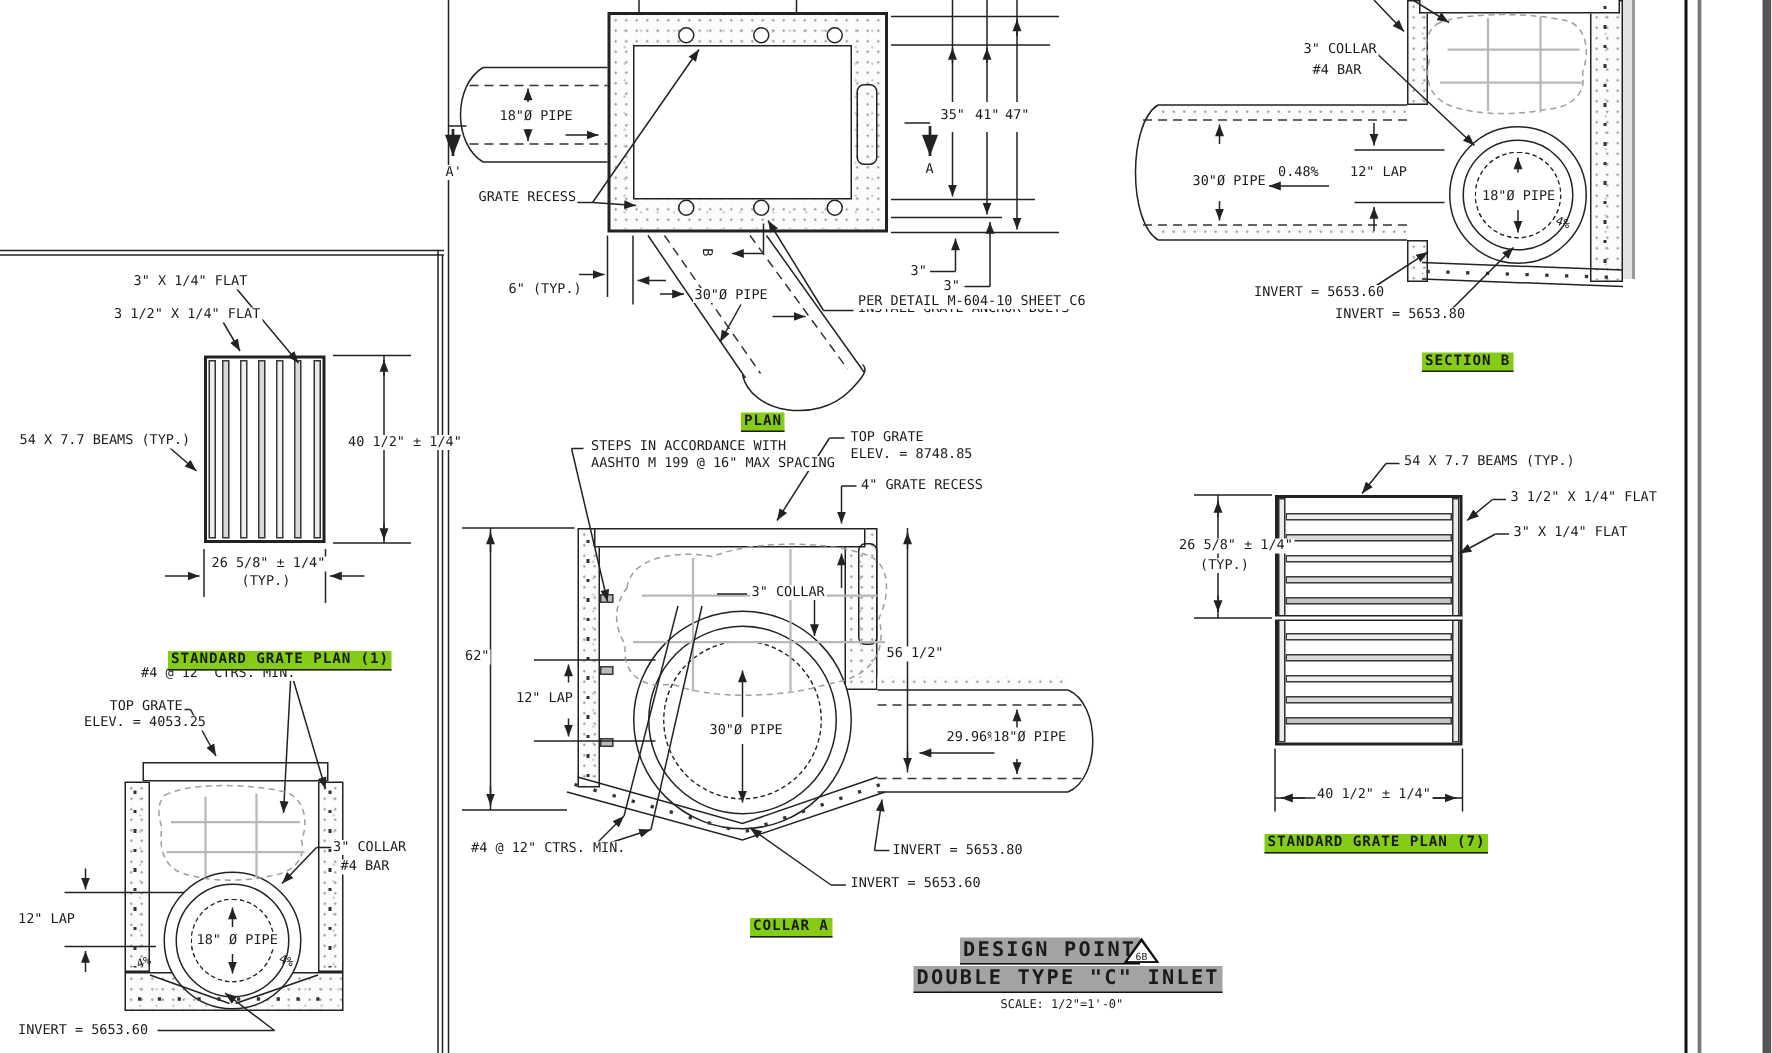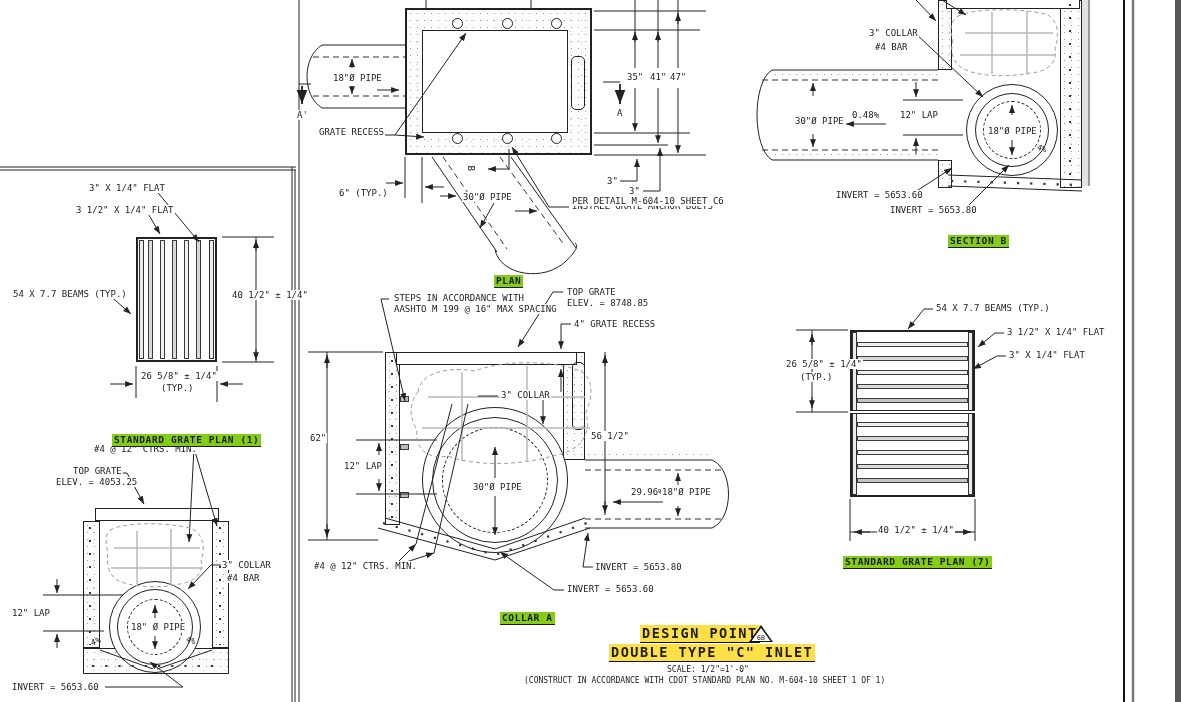--- a/index.html
+++ b/index.html
@@ -5,21 +5,21 @@
   html,body{margin:0;padding:0;background:#fff;}
   #sheet{position:relative;width:1181px;height:702px;background:#fff;overflow:hidden;
          font-family:"DejaVu Sans Mono",monospace;color:#1b1b1b;}
   .abs{position:absolute;box-sizing:border-box;}
   .lbl{position:absolute;font:9px "DejaVu Sans Mono",monospace;color:#1b1b1b;white-space:nowrap;
        background:#fff;padding:0 1px;line-height:1.15;z-index:30;}
   .sm{font-size:8px;}
   .viewtitle{position:absolute;font:bold 9.5px "DejaVu Sans Mono",monospace;letter-spacing:.6px;
        border-bottom:1.3px solid #1b1b1b;padding:0 2px 1px;white-space:nowrap;background:#84cc16;z-index:30;}
   .bigtitle{position:absolute;font:bold 13.5px "DejaVu Sans Mono",monospace;letter-spacing:1.5px;
-       border-bottom:1.6px solid #111;padding:0 2px 1px;white-space:nowrap;background:#fde047;z-index:30;}
+       border-bottom:1.6px solid #111;padding:0 2px 1px;white-space:nowrap;background:#a3a3a3;z-index:30;}
   .wall{position:absolute;border:1.3px solid #222;box-sizing:border-box;z-index:11;}
   .whitebox{position:absolute;background:#fff;border:1.5px solid #222;box-sizing:border-box;z-index:12;}
   .stipple{background-color:#fcfcfc;
      background-image:radial-gradient(#9a9a9a .6px,transparent .95px),radial-gradient(#c6c6c6 .6px,transparent .95px);
      background-size:7px 7px,11px 11px;background-position:0 0,4px 5px;}
   .circ{position:absolute;border:1.5px solid #222;border-radius:50%;background:#fff;box-sizing:border-box;z-index:13;}
   .circ.thin{border-width:1.1px;}
   .circ.dash{border-style:dashed;border-width:1.2px;background:transparent;}
   .slat{position:absolute;background:#d9d9d9;border:1px solid #3a3a3a;box-sizing:border-box;z-index:13;}
   .member{position:absolute;background:#ececec;border:1px solid #333;box-sizing:border-box;z-index:13;}
@@ -426,15 +426,14 @@
   <div class="viewtitle" style="left:843px;top:556px;">STANDARD GRATE PLAN (7)</div>
 
   <div class="bigtitle" style="left:640px;top:625px;">DESIGN POINT</div>
   <div class="badge" style="left:749px;top:625px;">
     <div class="tri-o"></div>
     <div class="tri-i"></div>
     <span class="badge-txt">6B</span>
   </div>
   <div class="bigtitle" style="left:609px;top:644px;">DOUBLE TYPE "C" INLET</div>
   <div class="lbl sm" style="left:666px;top:665px;">SCALE: 1/2"=1'-0"</div>
-  <div class="lbl sm" style="left:523px;top:676px;">(CONSTRUCT IN ACCORDANCE WITH CDOT STANDARD PLAN NO. M-604-10 SHEET 1 OF 1)</div>
 
 </div>
 
 </body></html>

